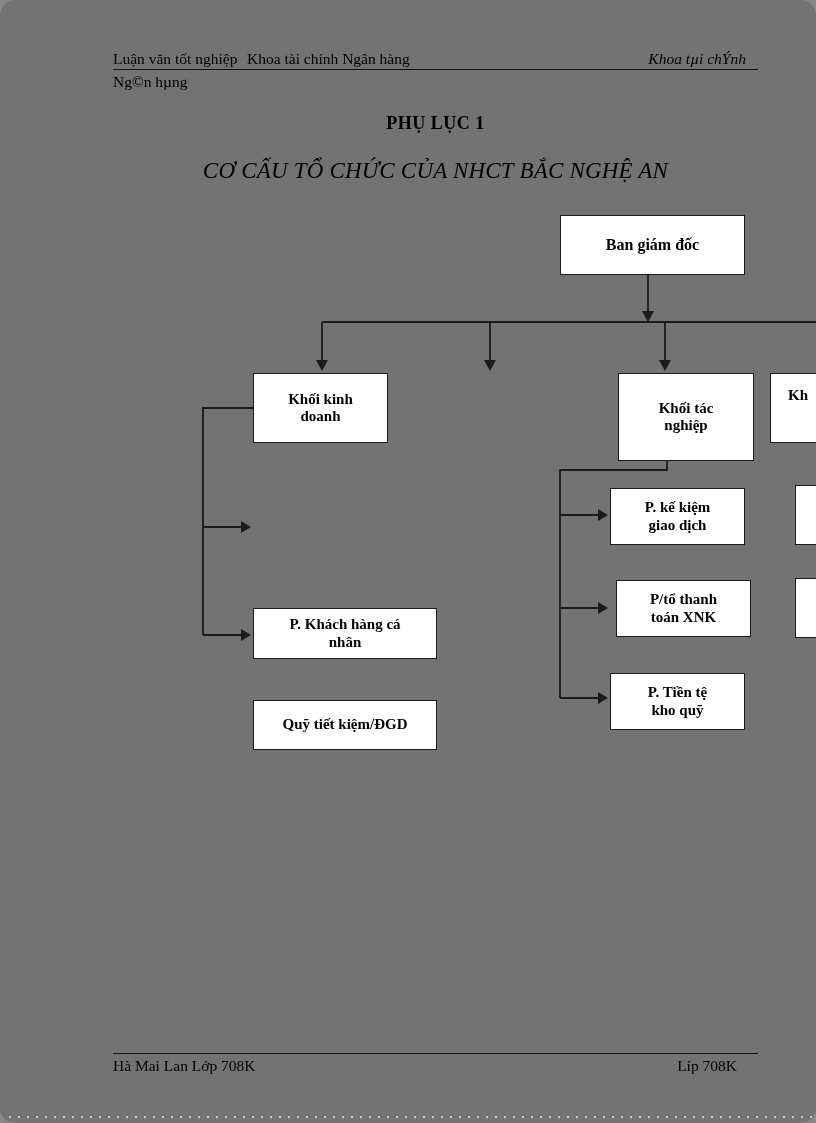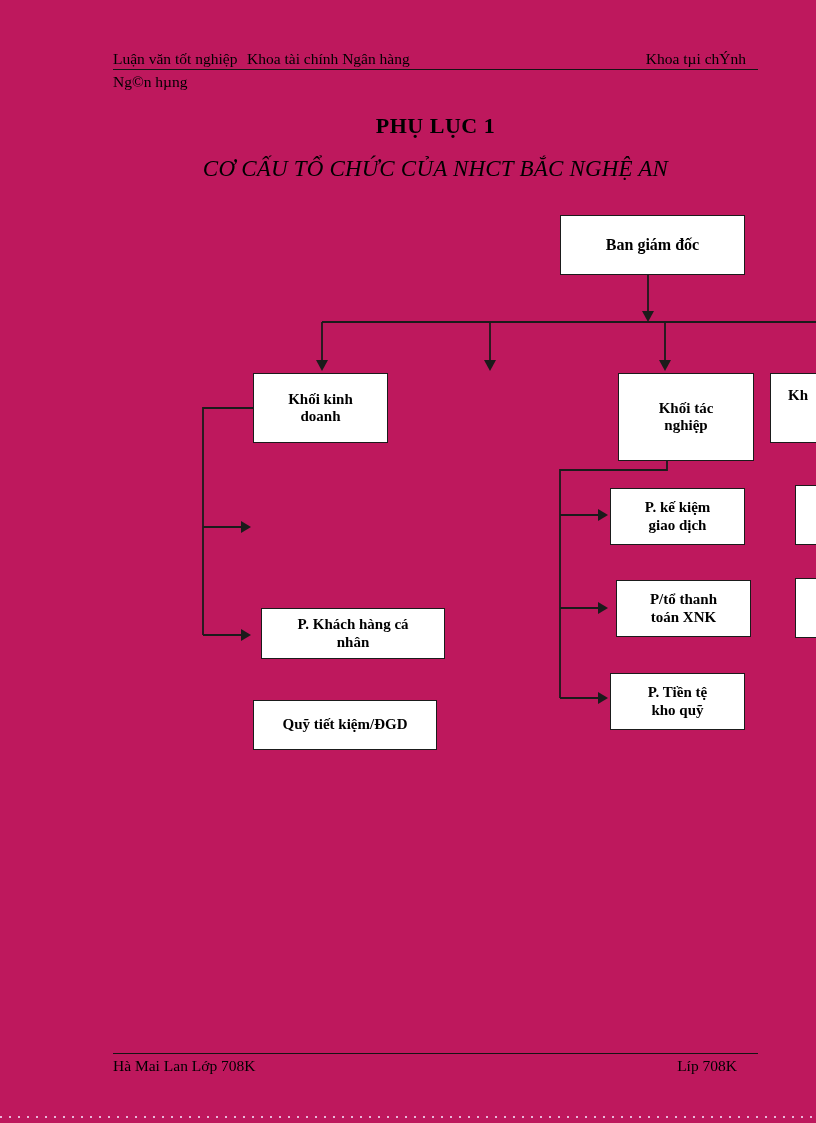--- a/index.html
+++ b/index.html
@@ -1,40 +1,41 @@
 <!DOCTYPE html>
 <html><head>
 <meta charset="utf-8">
 <style>
   html,body{margin:0;padding:0;background:#888;}
   #page{
     position:relative;
     width:816px;height:1123px;
-    background:#be185d;
+    background:#737373;
     overflow:hidden;
     font-family:"Liberation Serif","DejaVu Serif",serif;
     color:#000;
+    border-radius:15px;
   }
   
   #header{
     position:absolute;left:113px;top:50px;width:645px;height:19px;
     border-bottom:1.6px solid #141414;
     font-size:15.5px;line-height:19px;
   }
   #header .h-left{position:absolute;left:0;bottom:1px;}
   #header .h-center{position:absolute;left:134px;bottom:1px;font-family:Liberation Serif, serif;}
-  #header .h-right{position:absolute;right:12px;bottom:1px;}
+  #header .h-right{position:absolute;right:12px;bottom:1px;font-style:italic;}
   #header-line2{
     position:absolute;left:113px;top:72px;
     font-size:15.5px;line-height:19px;
   }
   
   #title-wrap{position:absolute;left:113px;top:113px;width:645px;text-align:center;}
-  #page-title{font-size:22px;font-weight:bold;letter-spacing:.5px;}
-  #page-subtitle{margin-top:17px;font-size:23px;font-style:italic;letter-spacing:.2px;}
+  #page-title{font-size:18px;font-weight:bold;letter-spacing:.5px;}
+  #page-subtitle{margin-top:24px;font-size:23px;font-style:italic;letter-spacing:.2px;}
   
   #org-chart{position:absolute;left:0;top:0;width:816px;height:1123px;}
   #connectors{position:absolute;left:0;top:0;pointer-events:none;}
   .node{
     position:absolute;
     border:1.7px solid #1b1b1b;
     background:#fff;
     box-sizing:border-box;
     display:flex;align-items:center;justify-content:center;
     text-align:center;
@@ -42,21 +43,21 @@
     white-space:pre-line;
   }
   .n-root{left:560px;top:215px;width:185px;height:60px;font-size:16px;}
   .n-d1{left:253px;top:373px;width:135px;height:70px;}
   .n-d2{left:425px;top:373px;width:137px;height:70px;}
   .n-d3{left:618px;top:373px;width:136px;height:88px;}
   .n-d4{left:770px;top:373px;width:135px;height:70px;
         align-items:flex-start;justify-content:flex-start;
         text-align:left;padding:13px 0 0 17px;}
   .n-b1{left:253px;top:480px;width:184px;height:94px;}
-  .n-b2{left:253px;top:608px;width:184px;height:51px;margin-left:8px;}
+  .n-b2{left:253px;top:608px;width:184px;height:51px;}
   .n-b3{left:253px;top:688px;width:184px;height:50px;margin-top:12px;}
   .n-o1{left:610px;top:488px;width:135px;height:57px;}
   .n-o2{left:616px;top:580px;width:135px;height:57px;}
   .n-o3{left:610px;top:673px;width:135px;height:57px;}
   .n-s1{left:795px;top:485px;width:60px;height:60px;}
   .n-s2{left:795px;top:578px;width:60px;height:60px;}
   
   #footer-rule{position:absolute;left:113px;top:1053px;width:645px;height:0;border-top:1.6px solid #141414;}
   #footer-left{position:absolute;left:113px;top:1057px;font-size:15.5px;}
   #footer-right{position:absolute;right:79px;top:1057px;font-size:15.5px;}

